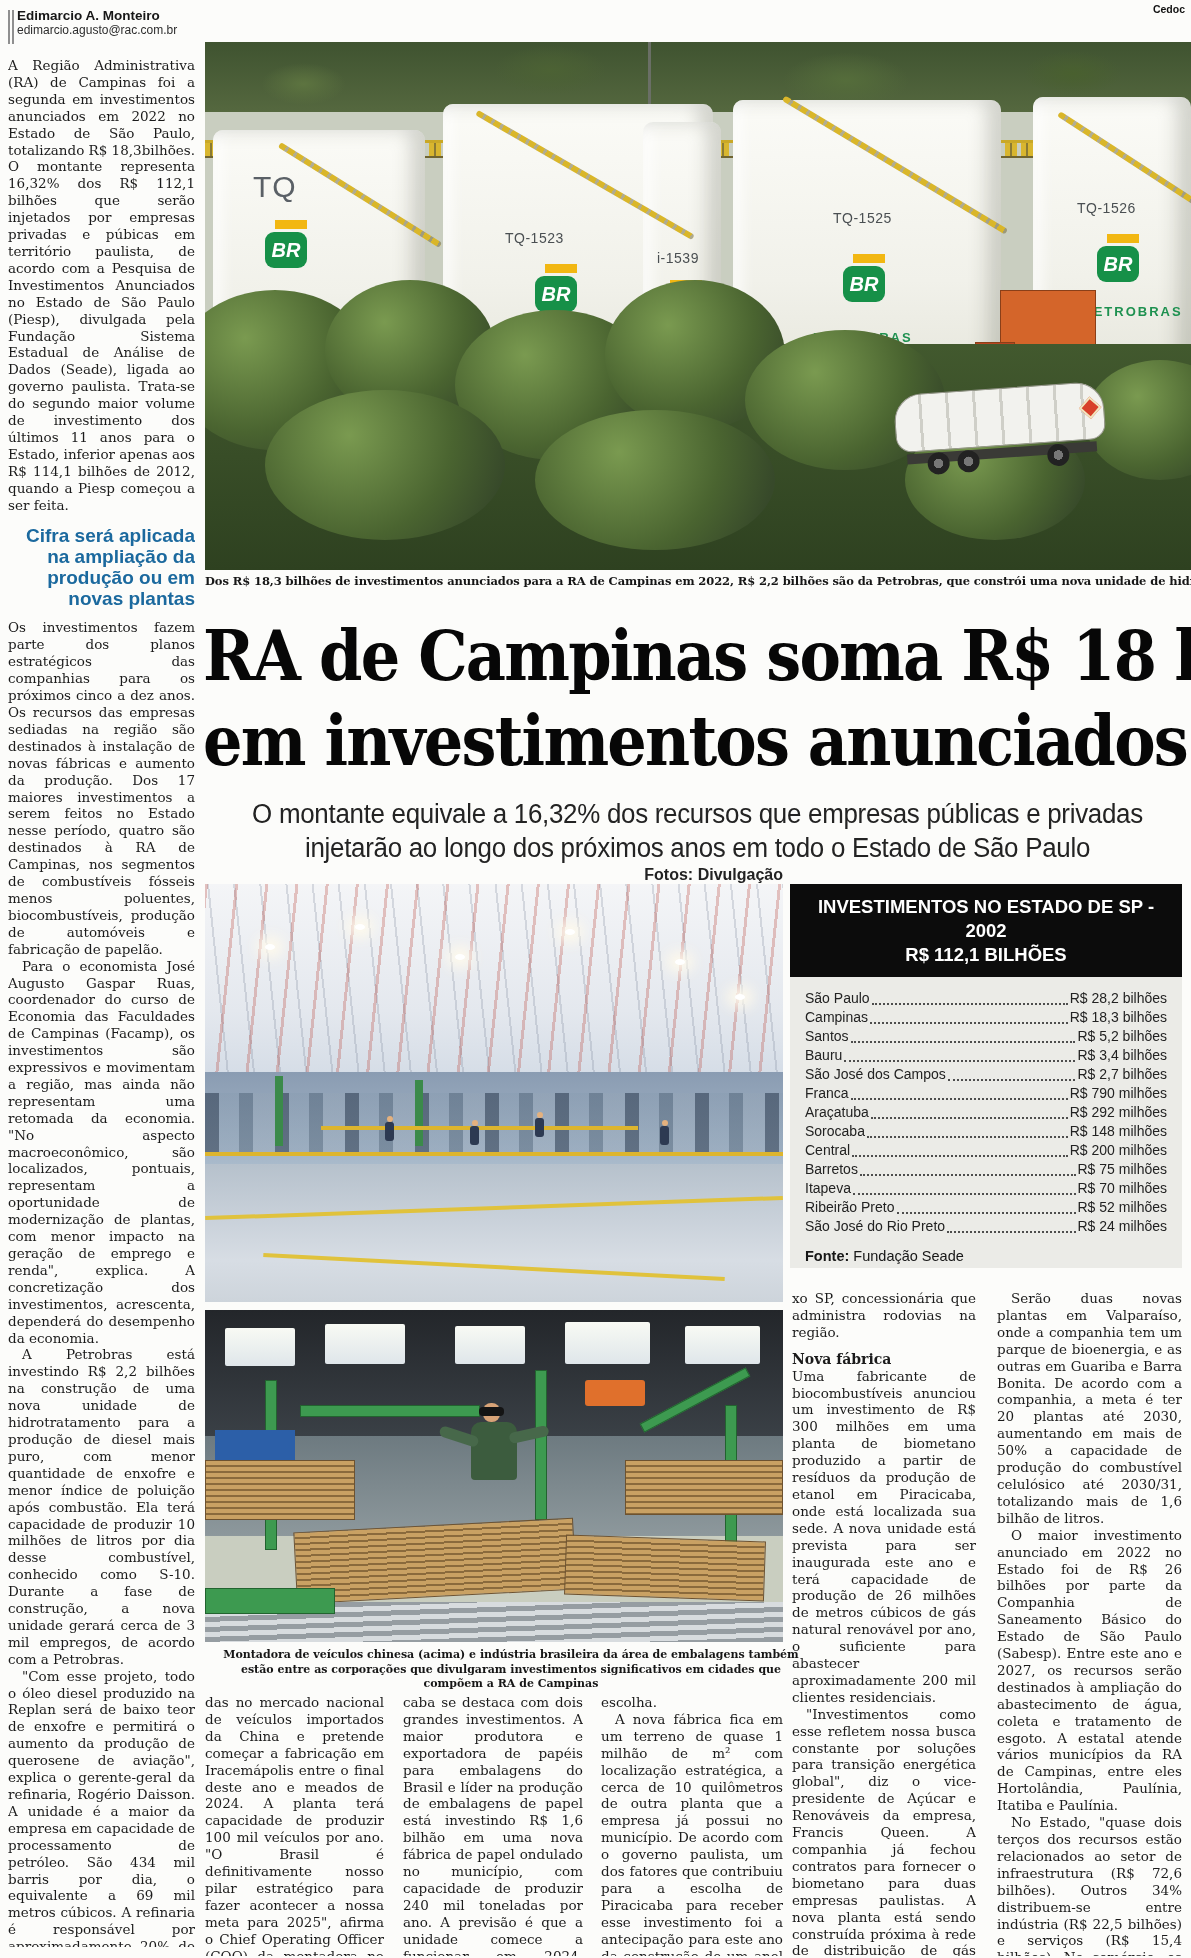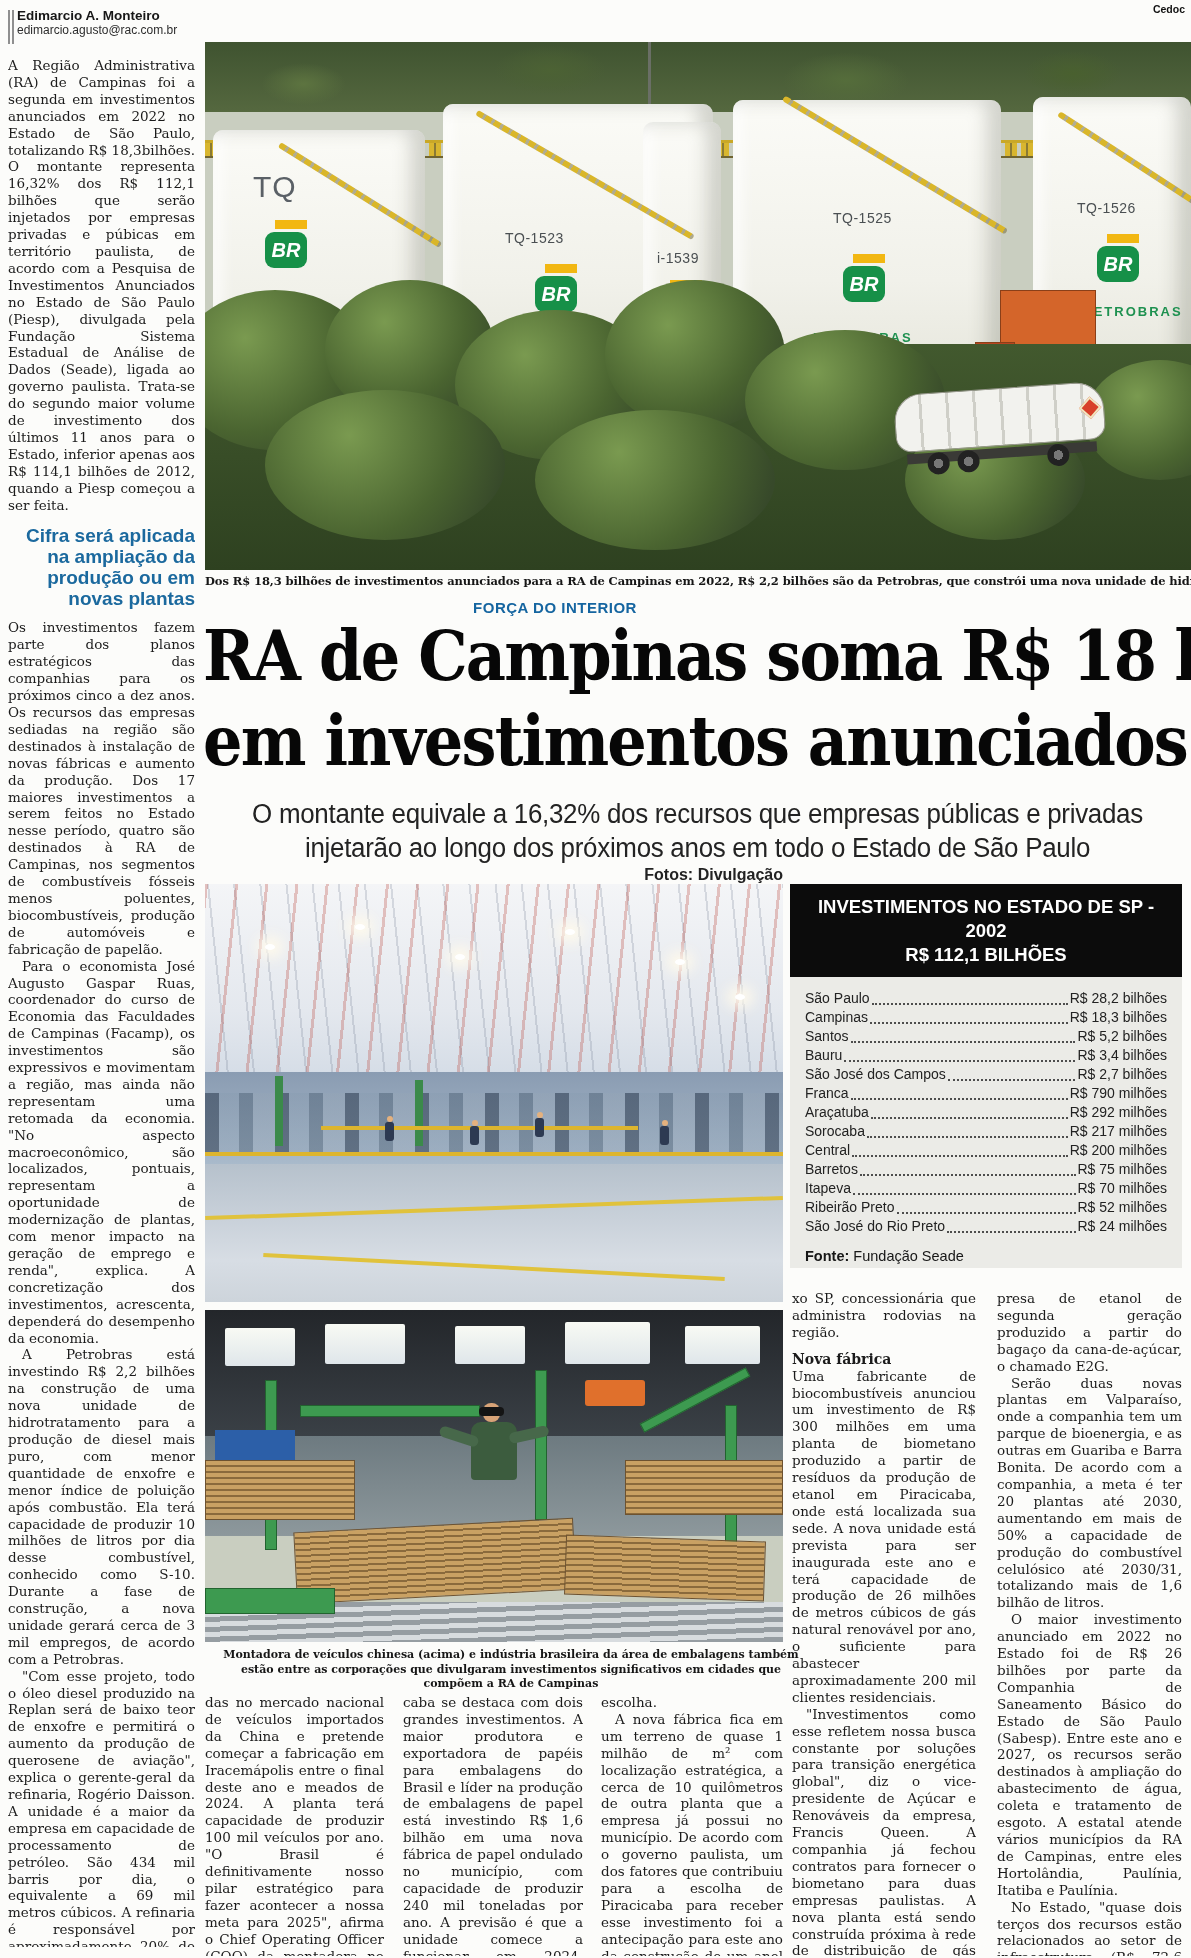--- a/index.html
+++ b/index.html
@@ -245,21 +245,20 @@
       <div class="tanker"></div>
       <div class="diamond"></div>
       <div class="under"></div>
       <div class="wheel" style="left:30px;"></div>
       <div class="wheel" style="left:60px;"></div>
       <div class="wheel" style="left:150px;"></div>
     </div>
   </div>
 
   <div id="topcap">Dos R$ 18,3 bilhões de investimentos anunciados para a RA de Campinas em 2022, R$ 2,2 bilhões são da Petrobras, que constrói uma nova unidade de hidrotratamento de diesel na Replan</div>
-  <div id="kicker">FORÇA DO INTERIOR</div>
   <div id="headline">
     <div>RA de Campinas soma R$ 18 bi</div>
     <div>em investimentos anunciados</div>
   </div>
   <div id="deck">
     <div>O montante equivale a 16,32% dos recursos que empresas públicas e privadas</div>
     <div>injetarão ao longo dos próximos anos em todo o Estado de São Paulo</div>
   </div>
   <div id="fotocredit">Fotos: Divulgação</div>
 
@@ -323,21 +322,21 @@
           <span>R$ 790 milhões</span>
         </div>
       <div class="trow drow">
           <span>Araçatuba</span>
           <span class="dots"></span>
           <span>R$ 292 milhões</span>
         </div>
       <div class="trow drow">
           <span>Sorocaba</span>
           <span class="dots"></span>
-          <span>R$ 217 milhões</span>
+          <span>R$ 148 milhões</span>
         </div>
       <div class="trow drow">
           <span>Central</span>
           <span class="dots"></span>
           <span>R$ 200 milhões</span>
         </div>
       <div class="trow drow">
           <span>Barretos</span>
           <span class="dots"></span>
           <span>R$ 75 milhões</span>
@@ -404,19 +403,18 @@
     <p class="ind">A nova fábrica fica em um terreno de quase 1 milhão de m² com localização estratégica, a cerca de 10 quilômetros de outra planta que a empresa já possui no município. De acordo com o governo paulista, um dos fatores que contribuiu para a escolha de Piracicaba para receber esse investimento foi a antecipação para este ano da construção de um anel viário que estava previsto para 2040. A obra será executada pela Ei-</p>
   </div>
   <div id="col-e" class="bodycol">
     <p>xo SP, concessionária que administra rodovias na região.</p>
     <p class="bold-sub">Nova fábrica</p>
     <p>Uma fabricante de biocombustíveis anunciou um investimento de R$ 300 milhões em uma planta de biometano produzido a partir de resíduos da produção de etanol em Piracicaba, onde está localizada sua sede. A nova unidade está prevista para ser inaugurada este ano e terá capacidade de produção de 26 milhões de metros cúbicos de gás natural renovável por ano, o suficiente para abastecer aproximadamente 200 mil clientes residenciais.</p>
     <p class="ind">"Investimentos como esse refletem nossa busca constante por soluções para transição energética global", diz o vice-presidente de Açúcar e Renováveis da empresa, Francis Queen. A companhia já fechou contratos para fornecer o biometano para duas empresas paulistas. A nova planta está sendo construída próxima à rede de distribuição de gás para viabilizar a entrega.</p>
 
   </div>
   <div id="col-f" class="bodycol">
-    <p>presa de etanol de segunda geração produzido a partir do bagaço da cana-de-açúcar, o chamado E2G.</p>
     <p class="ind">Serão duas novas plantas em Valparaíso, onde a companhia tem um parque de bioenergia, e as outras em Guariba e Barra Bonita. De acordo com a companhia, a meta é ter 20 plantas até 2030, aumentando em mais de 50% a capacidade de produção do combustível celulósico até 2030/31, totalizando mais de 1,6 bilhão de litros.</p>
     <p class="ind">O maior investimento anunciado em 2022 no Estado foi de R$ 26 bilhões por parte da Companhia de Saneamento Básico do Estado de São Paulo (Sabesp). Entre este ano e 2027, os recursos serão destinados à ampliação do abastecimento de água, coleta e tratamento de esgoto. A estatal atende vários municípios da RA de Campinas, entre eles Hortolândia, Paulínia, Itatiba e Paulínia.</p>
     <p class="ind">No Estado, "quase dois terços dos recursos estão relacionados ao setor de infraestrutura (R$ 72,6 bilhões). Outros 34% distribuem-se entre indústria (R$ 22,5 bilhões) e serviços (R$ 15,4 bilhões). No comércio, os recursos somaram R$ 1,2 bilhão e, na agropecuária, R$ 428 milhões", apontam os pesquisadores da Seade. A indústria, assim como os serviços, registrou o segundo maior valor anual na série histórica da Piesp.</p>
   </div>
 
 </div>
 
 </body></html>

